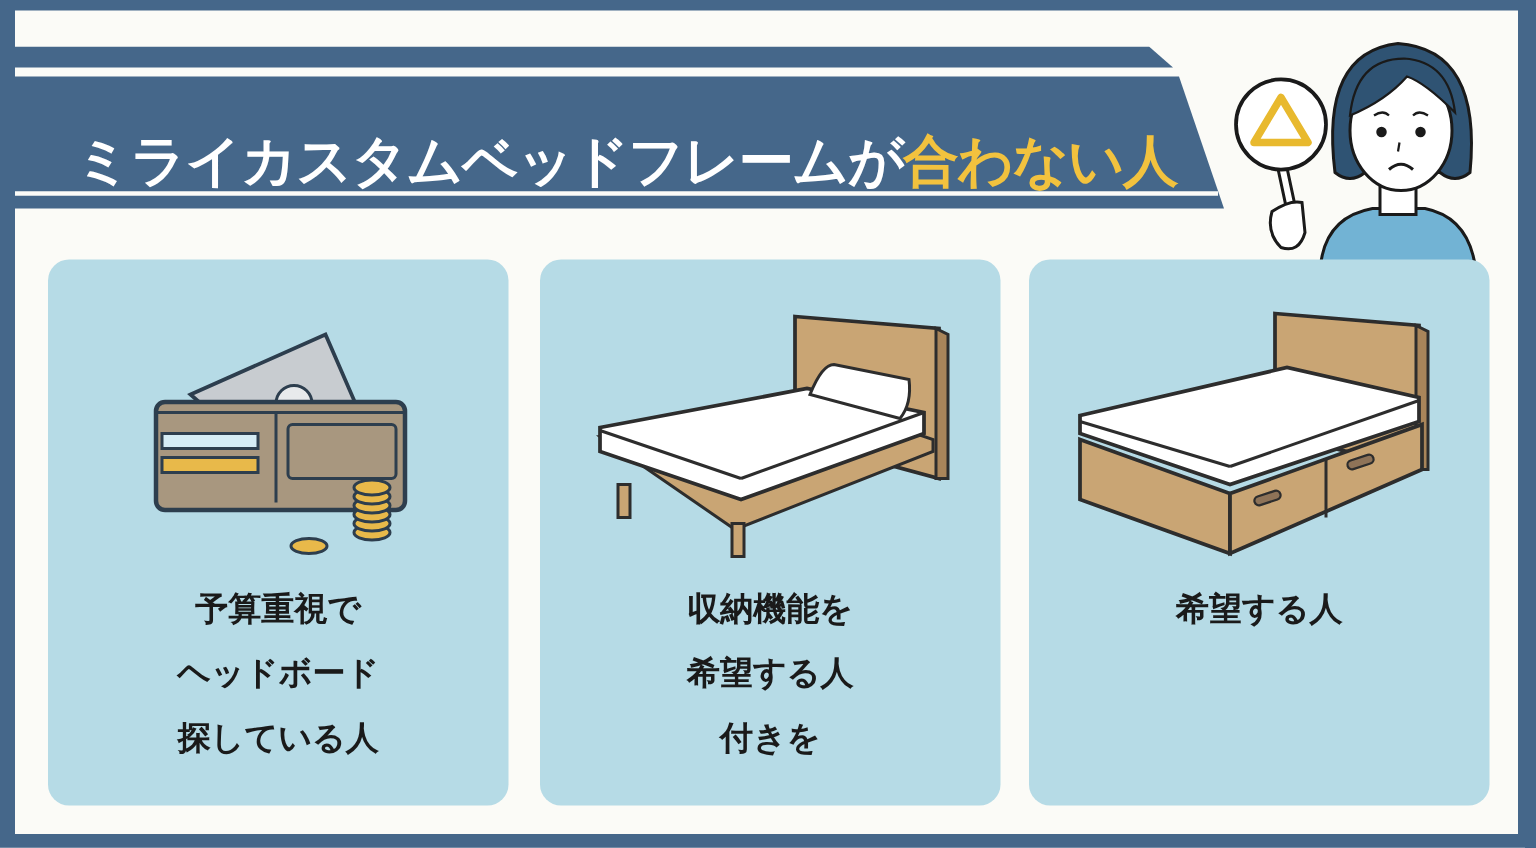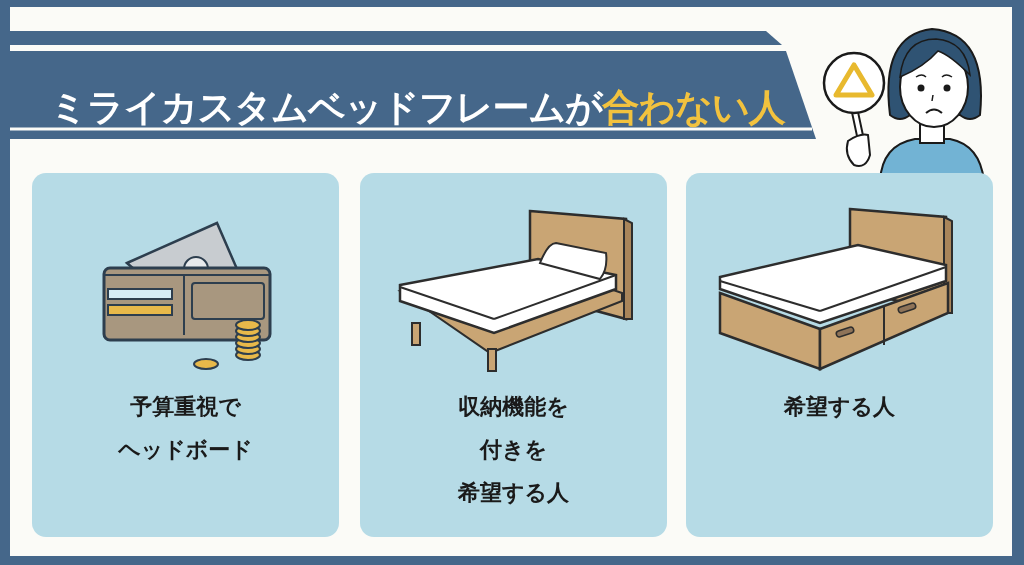--- a/index.html
+++ b/index.html
@@ -82,39 +82,40 @@
           <ellipse cx="216" cy="170" rx="12" ry="5"></ellipse>
           <ellipse cx="216" cy="164" rx="12" ry="5"></ellipse>
           <ellipse cx="216" cy="158" rx="12" ry="5"></ellipse>
           <ellipse cx="216" cy="152" rx="12" ry="5"></ellipse>
           <ellipse cx="174" cy="191" rx="12" ry="5"></ellipse>
         </g>
       </svg>
       <div class="label">
         <span>予算重視で</span>
         <span>ヘッドボード</span>
+        <span>探している人</span>
       </div>
     </div>
 
     <div class="card" style="left:328px;">
       <svg class="illus" viewBox="0 0 307 200">
         <polygon points="170,38 266,46 266,146 170,120" fill="#c9a574" stroke="#2d2d2d" stroke-width="2.5"></polygon>
         <polygon points="264,46 272,50 272,146 264,146" fill="#a9855a" stroke="#2d2d2d" stroke-width="2"></polygon>
         <polygon points="40,118 130,180 262,128 262,120 192,96 40,118" fill="#c9a574" stroke="#2d2d2d" stroke-width="2"></polygon>
         <rect x="52" y="150" width="8" height="22" fill="#c9a574" stroke="#2d2d2d" stroke-width="2"></rect>
         <rect x="128" y="176" width="8" height="22" fill="#c9a574" stroke="#2d2d2d" stroke-width="2"></rect>
         <polygon points="40,112 178,86 256,102 256,116 134,160 40,128" fill="#ffffff" stroke="#2d2d2d" stroke-width="2.5"></polygon>
         <line x1="40" y1="114" x2="134" y2="146" stroke="#2d2d2d" stroke-width="2"></line>
         <line x1="134" y1="146" x2="256" y2="102" stroke="#2d2d2d" stroke-width="2"></line>
         <path d="M180,90 Q188,70 196,70 L246,80 Q248,96 240,106 Z" fill="#ffffff" stroke="#2d2d2d" stroke-width="2"></path>
       </svg>
       <div class="label">
         <span>収納機能を</span>
+        <span>希望する人</span>
         <span>付きを</span>
-        <span>希望する人</span>
       </div>
     </div>
 
     <div class="card" style="left:654px;">
       <svg class="illus" viewBox="0 0 307 200">
         <polygon points="164,36 260,44 260,140 164,116" fill="#c9a574" stroke="#2d2d2d" stroke-width="2.5"></polygon>
         <polygon points="258,44 266,48 266,140 258,140" fill="#a9855a" stroke="#2d2d2d" stroke-width="2"></polygon>
         <polygon points="34,120 134,156 134,196 34,160" fill="#c9a574" stroke="#2d2d2d" stroke-width="2.5"></polygon>
         <polygon points="134,156 262,110 262,140 134,196" fill="#c9a574" stroke="#2d2d2d" stroke-width="2.5"></polygon>
         <line x1="198" y1="133" x2="198" y2="172" stroke="#2d2d2d" stroke-width="2"></line>

